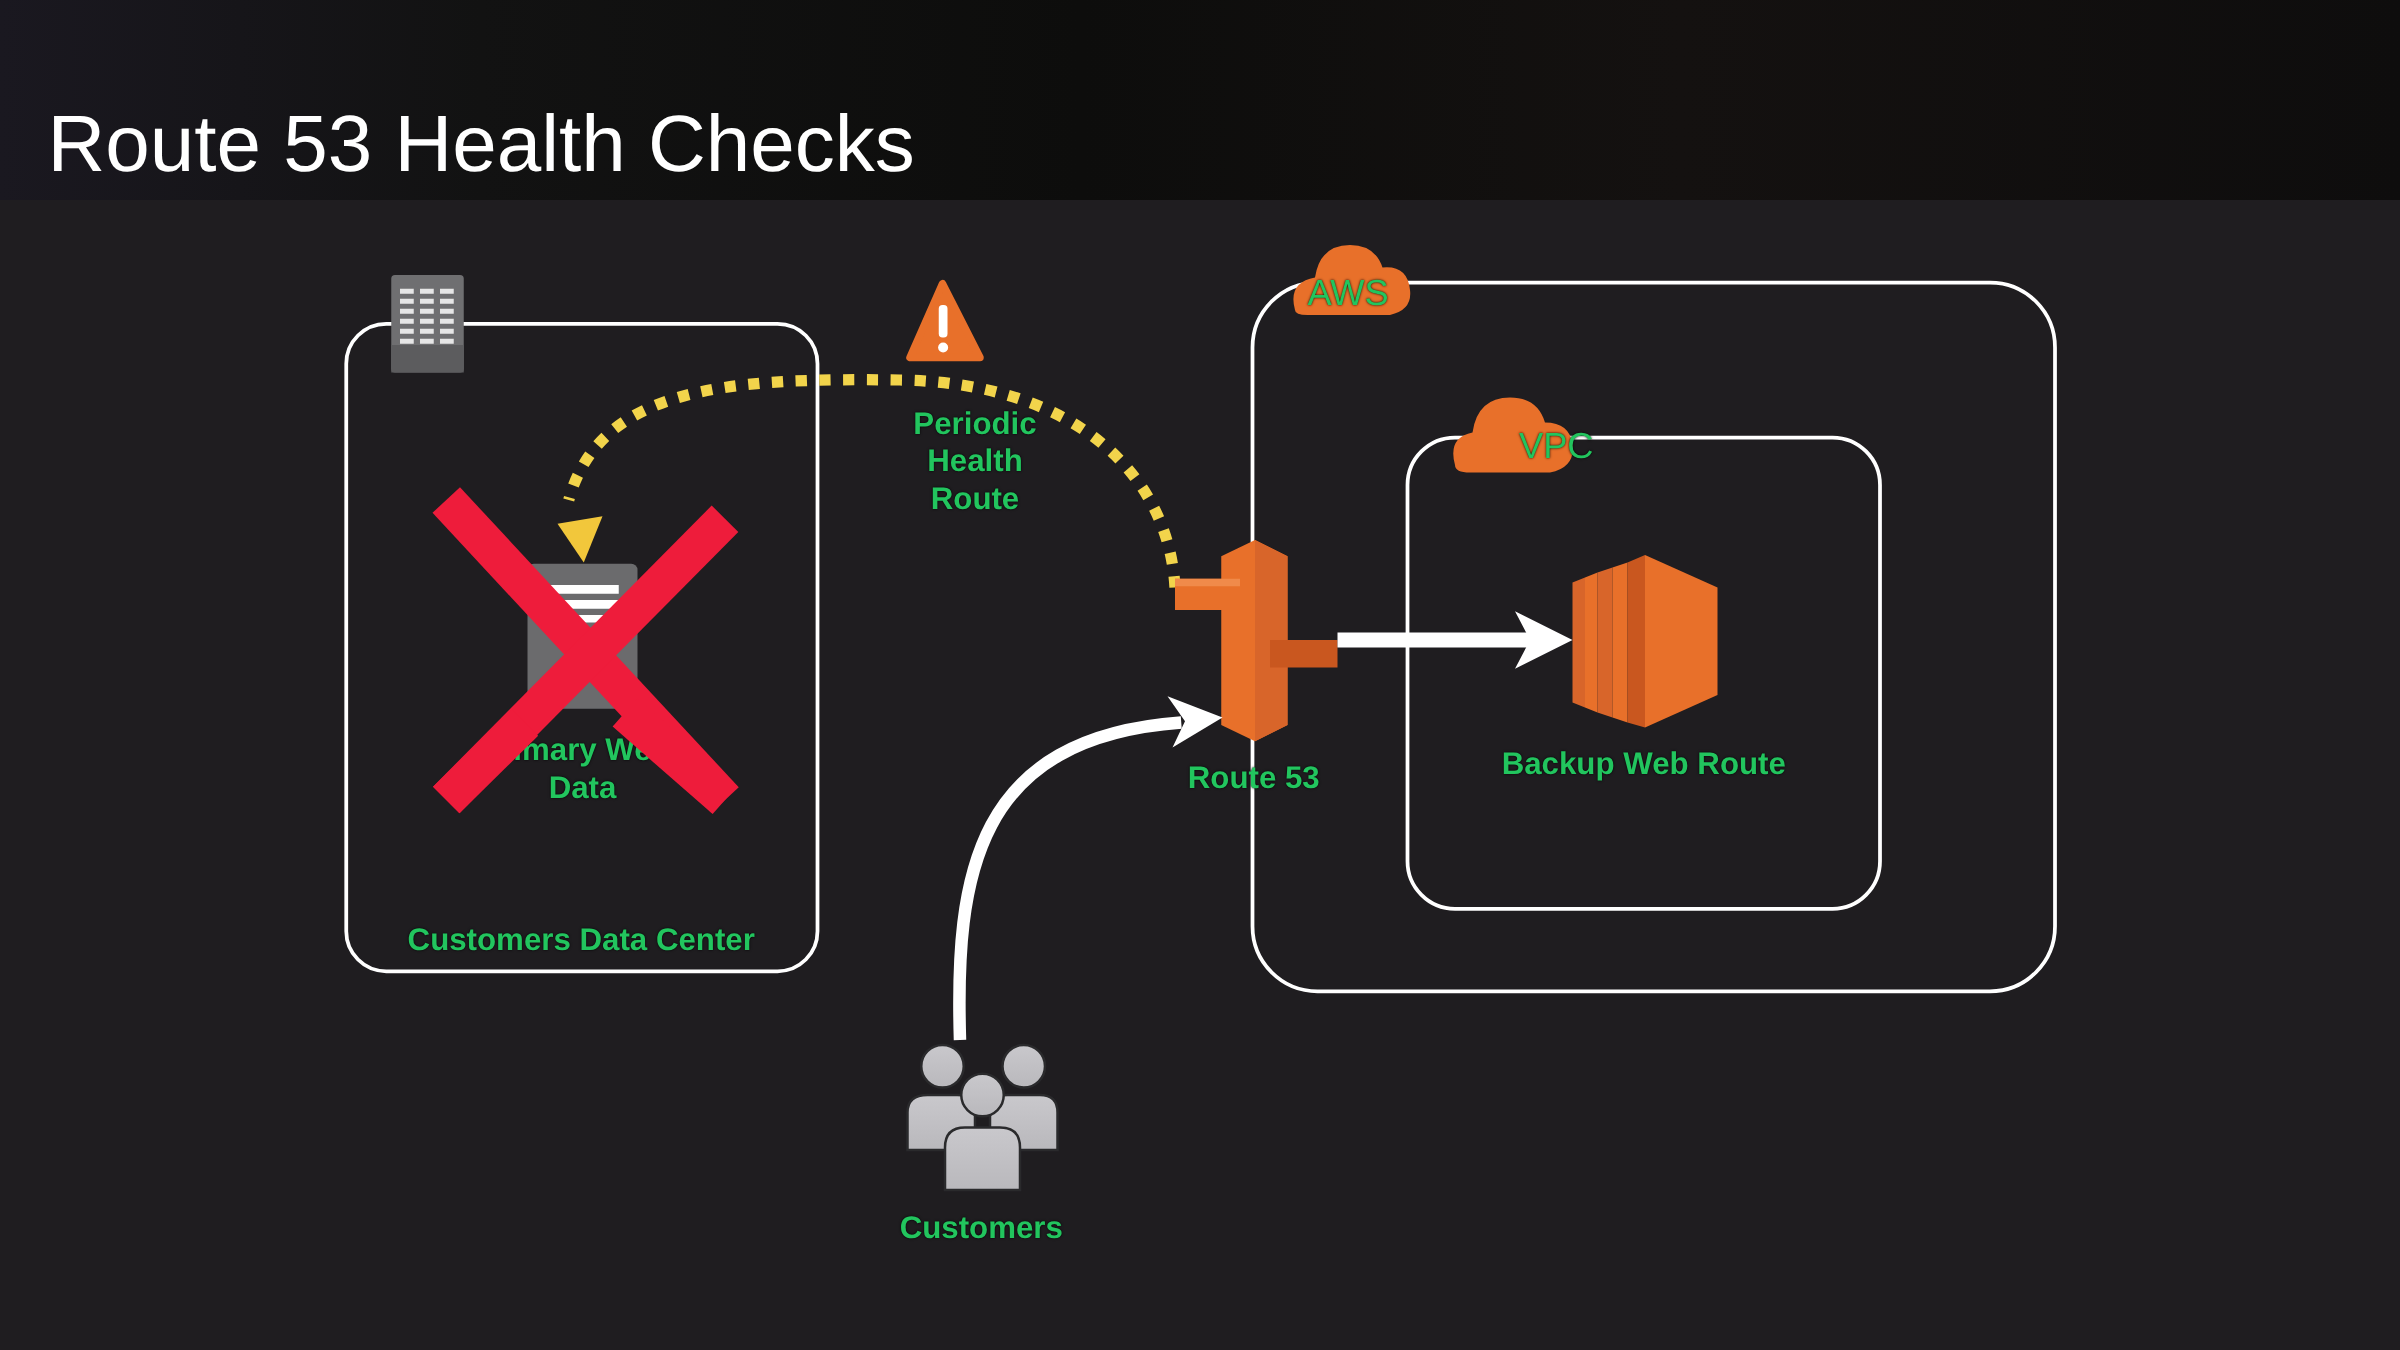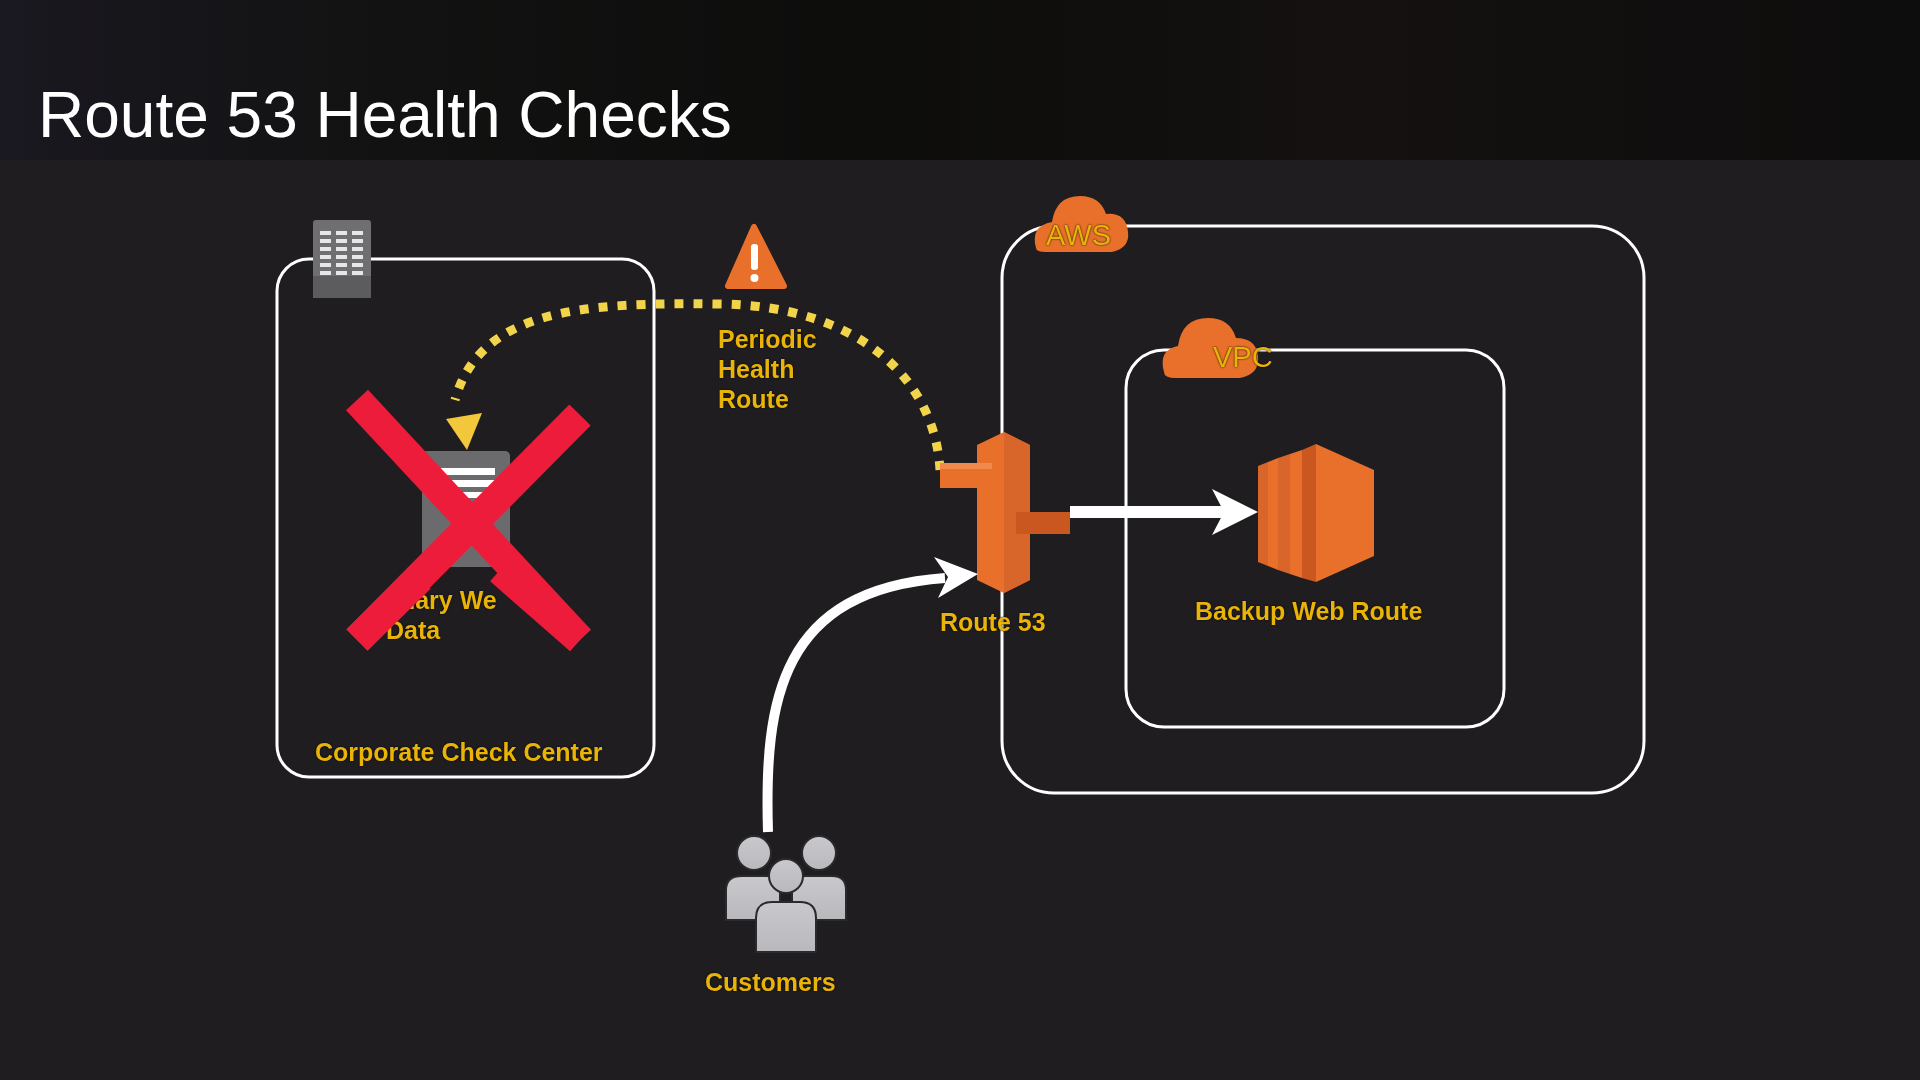--- a/index.html
+++ b/index.html
@@ -22,22 +22,22 @@
     .brand {
       position: absolute; left: 1355px; top: 40px; height: 90px; display: flex; align-items: center;
     }
     .brand svg { display: block; }
     .brand-text {
       margin-left: 22px; font-size: 44px; font-weight: 700; color: #f37b2e;
       letter-spacing: 1px; font-family: "Liberation Sans", sans-serif;
     }
     .diagram { position: absolute; left: 0; top: 0; width: 1920px; height: 1080px; }
     .lbl {
-      position: absolute; color: #eab308; font-weight: 700; font-size: 25px;
-      font-family: "Liberation Sans", sans-serif; white-space: nowrap;
+      position: absolute; color: #22c55e; font-weight: 700; font-size: 25px;
+      font-family: "Liberation Sans", sans-serif; text-align: center; white-space: nowrap;
       text-shadow: 0 0 2px #000;
     }
     .lbl-multi { line-height: 30px; }
   </style>
 </head>
 <body>
 
 <div class="header">
   <div class="page-title">Route 53 Health Checks</div>
 </div>
@@ -157,19 +157,19 @@
   <div>Data</div>
 </div>
 
 <svg width="1920" height="1080" style="position:absolute;left:0;top:0;pointer-events:none;">
   <line x1="357" y1="400" x2="580" y2="640" stroke="#ee1c3b" stroke-width="30" opacity="0.0"></line>
 
   <line x1="500" y1="570" x2="580" y2="640" stroke="#ee1c3b" stroke-width="30"></line>
   <line x1="357" y1="640" x2="420" y2="578" stroke="#ee1c3b" stroke-width="30"></line>
 </svg>
 
-<div class="lbl" style="left:315px; top:738px; width:300px;">Corporate Check Center</div>
+<div class="lbl" style="left:315px; top:738px; width:300px;">Customers Data Center</div>
 
 <div class="lbl" style="left:940px; top:608px; width:126px;">Route 53</div>
 
 <div class="lbl" style="left:1195px; top:597px; width:240px;">Backup Web Route</div>
 
 <div class="lbl" style="left:705px; top:968px; width:160px;">Customers</div>
 
 </body></html>

